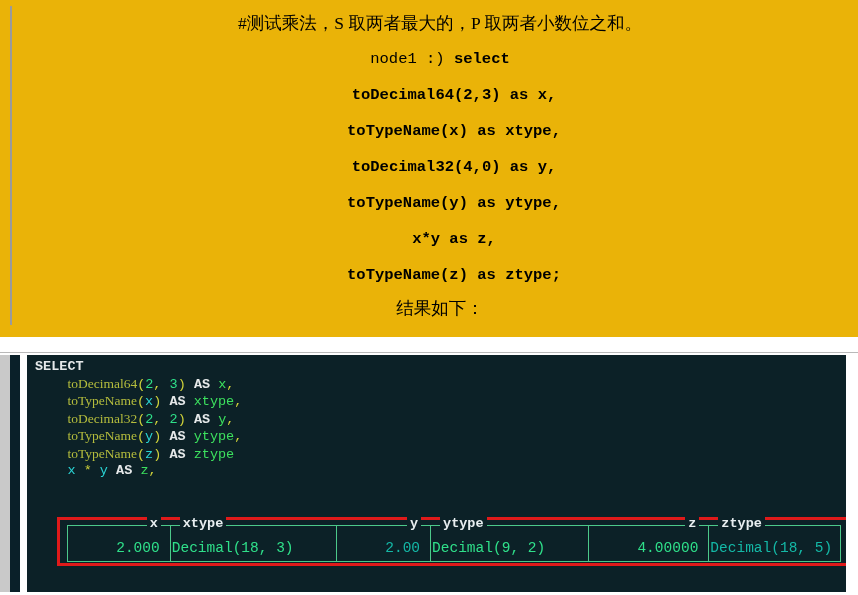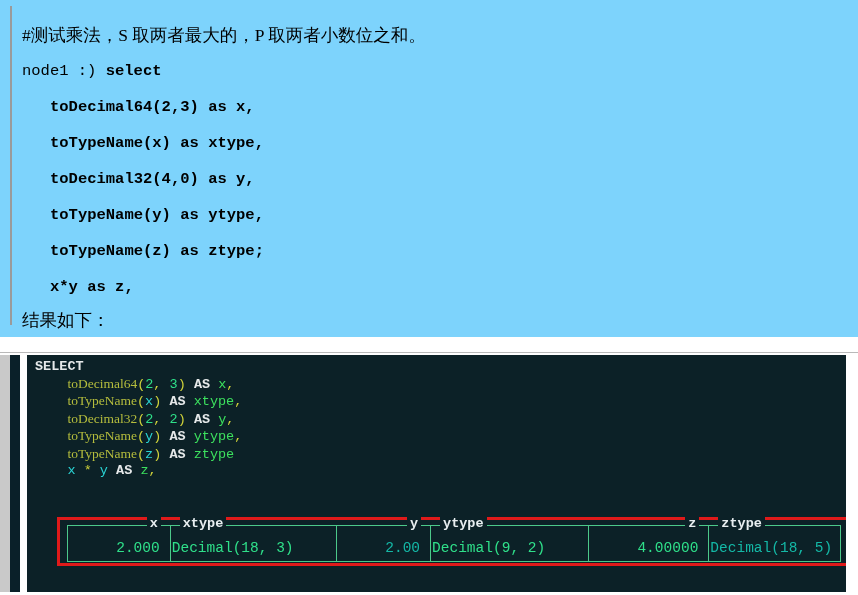--- a/index.html
+++ b/index.html
@@ -12,24 +12,25 @@
     width: 858px;
     height: 595px;
     overflow: hidden;
     font-family: "Liberation Serif", "DejaVu Serif", serif;
     position: relative;
   }
 
   
   .doc-area {
     position: relative;
-    padding: 20px 0 6px 0;
+    padding: 8px 0 6px 0;
     height: 337px;
     box-sizing: border-box;
-    background: #7dd3fc;
+    background: #eab308;
+    text-align: center;
   }
   .doc-rule {
     position: absolute;
     left: 10px;
     top: 6px;
     bottom: 12px;
     width: 2px;
     background: #9a9a9a;
   }
   .doc-inner {
@@ -180,22 +181,22 @@
 
     <div class="cn-line">#测试乘法，S 取两者最大的，P 取两者小数位之和。</div>
 
     <div class="code-line"><span>node1 :) </span><b>select</b></div>
 
     <div id="doc-code-lines">
         <div class="code-line"><span class="code-indent"></span><b>toDecimal64(2,3) as x,</b></div>
         <div class="code-line"><span class="code-indent"></span><b>toTypeName(x) as xtype,</b></div>
         <div class="code-line"><span class="code-indent"></span><b>toDecimal32(4,0) as y,</b></div>
         <div class="code-line"><span class="code-indent"></span><b>toTypeName(y) as ytype,</b></div>
+        <div class="code-line"><span class="code-indent"></span><b>x*y as z,</b></div>
         <div class="code-line"><span class="code-indent"></span><b>toTypeName(z) as ztype;</b></div>
-        <div class="code-line"><span class="code-indent"></span><b>x*y as z,</b></div>
       </div>
 
     <div class="cn-line">结果如下：</div>
 
   </div>
 </div>
 
 <div class="term-wrap">
   <div class="term-frame">
     <div class="term-white-strip"></div>

